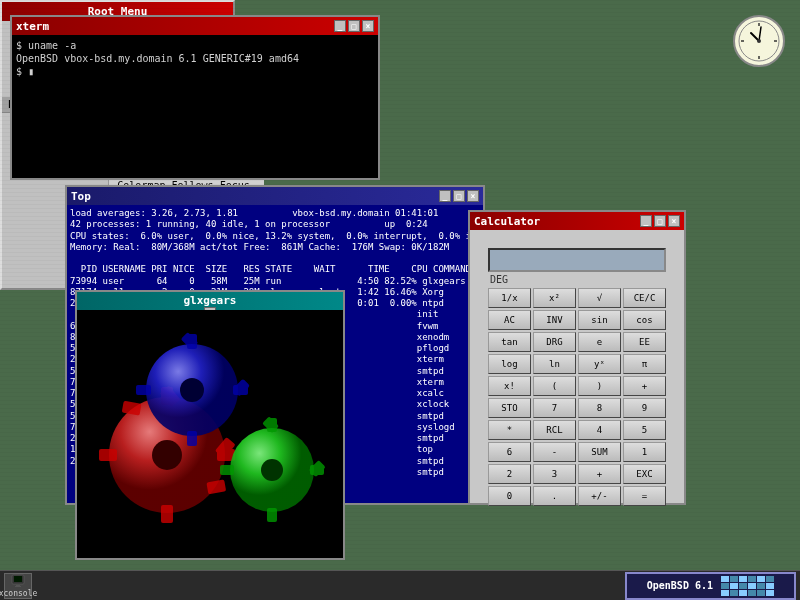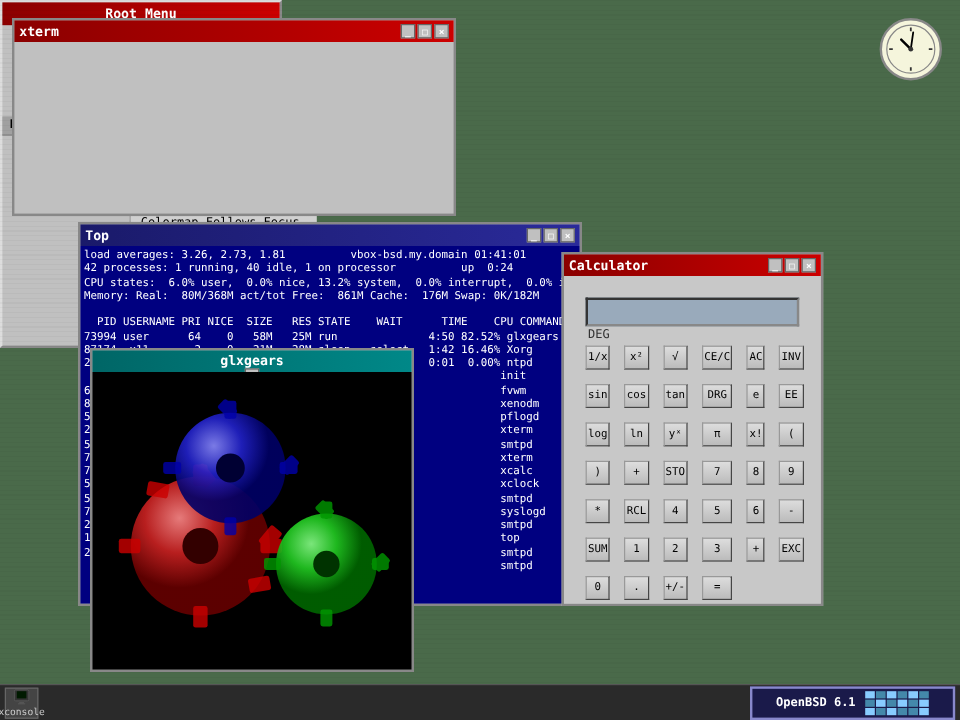--- a/index.html
+++ b/index.html
@@ -147,22 +147,22 @@
       line-height: 18px;
     }
     .calc-mode {
       font-size: 10px;
       color: #333;
       margin-bottom: 3px;
       padding-left: 2px;
     }
     .calc-buttons {
       display: grid;
-      grid-template-columns: repeat(6, 1fr);
-      gap: 12px;
+      grid-template-columns: repeat(4, 1fr);
+      gap: 2px;
     }
     .calc-btn {
       background: linear-gradient(to bottom, #ddd, #bbb);
       border: 1px outset #999;
       font-size: 9px;
       padding: 3px 1px;
       text-align: center;
       cursor: pointer;
       color: #000;
       min-height: 20px;
@@ -322,20 +322,23 @@
 
 <div class="window" id="xterm-window">
   <div class="window-titlebar">
     <span>xterm</span>
     <div class="title-buttons">
       <div class="window-btn">_</div>
       <div class="window-btn">□</div>
       <div class="window-btn">×</div>
     </div>
   </div>
+  <div id="xterm-content">$ uname -a
+OpenBSD vbox-bsd.my.domain 6.1 GENERIC#19 amd64
+$ ▮</div>
 </div>
 
 <div class="window" id="top-window">
   <div class="window-titlebar dark">
     <span>Top</span>
     <div class="title-buttons">
       <div class="window-btn">_</div>
       <div class="window-btn">□</div>
       <div class="window-btn">×</div>
     </div>

